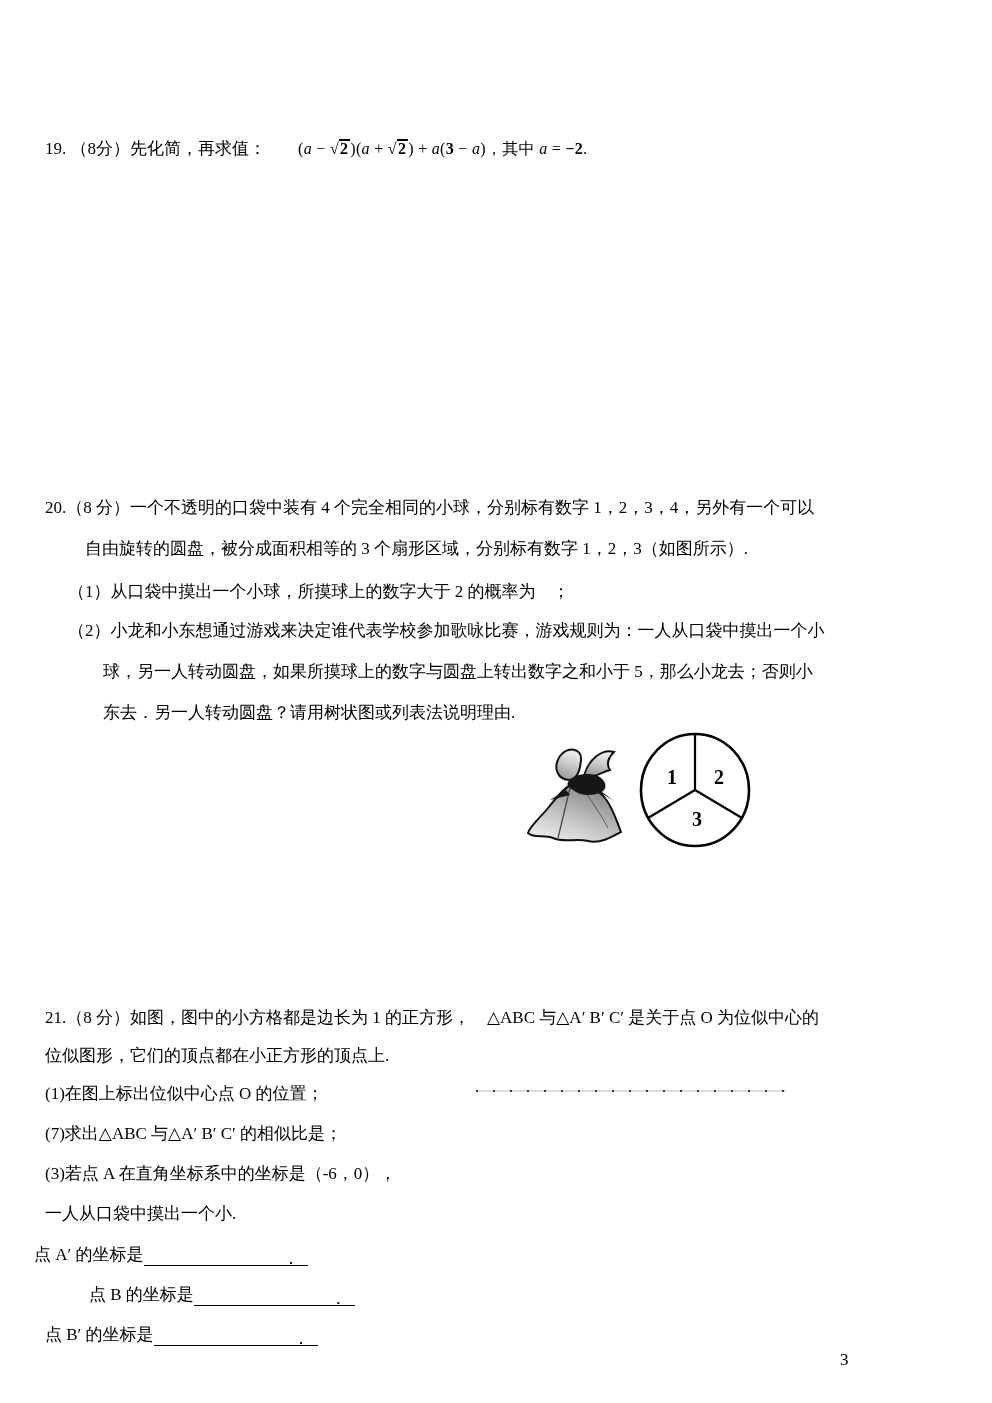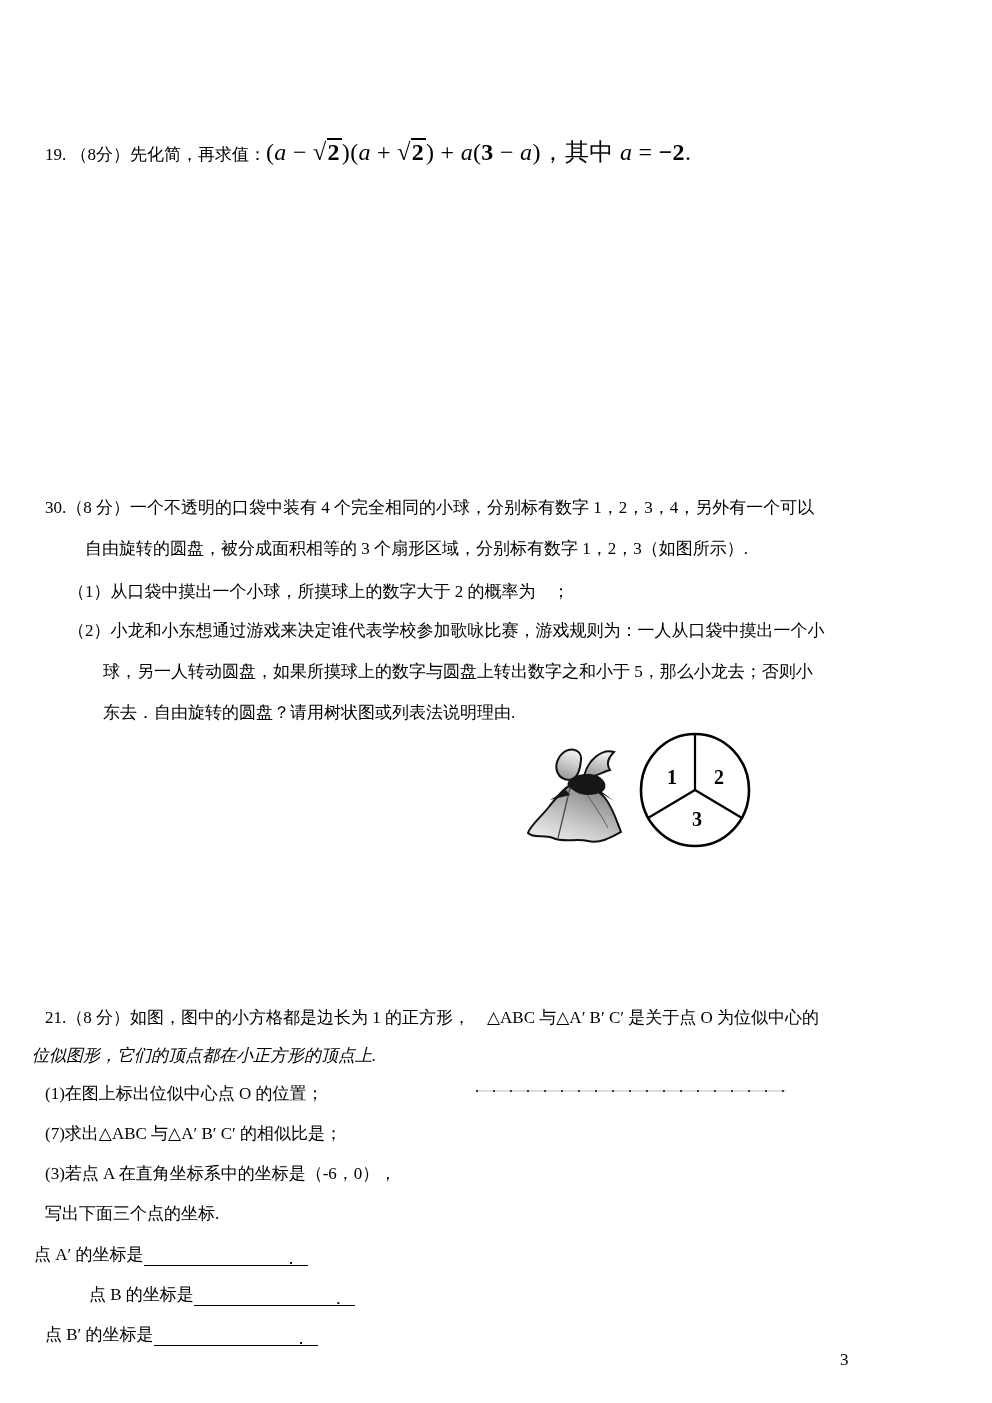--- a/index.html
+++ b/index.html
@@ -5,21 +5,21 @@
   html,body{margin:0;padding:0;}
   body{
     width:992px;height:1403px;position:relative;background:#ffffff;overflow:hidden;
     font-family:"Liberation Serif","DejaVu Serif",serif;color:#000;
   }
   .ln{
     position:absolute;font-size:17px;line-height:22px;white-space:nowrap;
     font-family:"Liberation Serif","DejaVu Serif",serif;color:#000;
   }
   
-  .math{font-size:24px;letter-spacing:.3px;}
+  .math{font-size:16px;letter-spacing:.3px;margin-left:32px;}
   .mn{font-style:normal;}
   .mi{font-style:italic;}
   .mb{font-weight:bold;}
   .radw{white-space:nowrap;display:inline-block;}
   .radsign{font-weight:bold;}
   .radtop{border-top:2px solid #000;font-weight:bold;padding:0 2px 0 1px;display:inline-block;line-height:1.05;}
   
   .blank{
     display:inline-block;border-bottom:1px solid #000;height:18px;vertical-align:bottom;
     text-align:right;padding-right:8px;box-sizing:border-box;
@@ -32,26 +32,26 @@
   .fig{position:absolute;}
   .pagenum{position:absolute;left:840px;top:1350px;font-size:17px;}
 </style>
 </head>
 <body>
 
 <div class="ln" style="left:45px;top:138px;">
   <span>19. （8分）先化简，再求值：</span><span class="math"><span class="mn">(</span><span class="mi">a</span><span class="mn"> − </span><span class="radw"><span class="radsign">√</span><span class="radtop">2</span></span><span class="mn">)(</span><span class="mi">a</span><span class="mn"> + </span><span class="radw"><span class="radsign">√</span><span class="radtop">2</span></span><span class="mn">) + </span><span class="mi">a</span><span class="mn">(</span><span class="mb">3</span><span class="mn"> − </span><span class="mi">a</span><span class="mn">)</span><span class="mn">，其中 </span><span class="mi">a</span><span class="mn"> = </span><span class="mb">−2</span><span class="mn">.</span></span>
 </div>
 
-<div class="ln" style="left:45px;top:497px;">30.（8 分）一个不透明的口袋中装有 4 个完全相同的小球，分别标有数字 1，2，3，4，另外有一个可以</div>
+<div class="ln" style="left:45px;top:497px;">20.（8 分）一个不透明的口袋中装有 4 个完全相同的小球，分别标有数字 1，2，3，4，另外有一个可以</div>
 <div class="ln" style="left:85px;top:538px;">自由旋转的圆盘，被分成面积相等的 3 个扇形区域，分别标有数字 1，2，3（如图所示）.</div>
 <div class="ln" style="left:68px;top:553px;margin-top:28px;">（1）从口袋中摸出一个小球，所摸球上的数字大于 2 的概率为　；</div>
 <div class="ln" style="left:68px;top:620px;">（2）小龙和小东想通过游戏来决定谁代表学校参加歌咏比赛，游戏规则为：一人从口袋中摸出一个小</div>
 <div class="ln" style="left:103px;top:661px;">球，另一人转动圆盘，如果所摸球上的数字与圆盘上转出数字之和小于 5，那么小龙去；否则小</div>
-<div class="ln" style="left:103px;top:702px;">东去．自由旋转的圆盘？请用树状图或列表法说明理由.</div>
+<div class="ln" style="left:103px;top:702px;">东去．另一人转动圆盘？请用树状图或列表法说明理由.</div>
 
 <svg class="fig" style="left:520px;top:738px;" width="108" height="118" viewBox="0 0 108 118" aria-hidden="true">
   <defs>
     <linearGradient id="bagG" x1="0" y1="1" x2="0.6" y2="0">
       <stop offset="0" stop-color="#f6f6f6"></stop>
       <stop offset="0.45" stop-color="#c9c9c9"></stop>
       <stop offset="1" stop-color="#868686"></stop>
     </linearGradient>
     <linearGradient id="earG" x1="0" y1="1" x2="0.3" y2="0">
       <stop offset="0" stop-color="#8f8f8f"></stop>
@@ -79,25 +79,25 @@
   <ellipse cx="57" cy="60" rx="54" ry="56" fill="#ffffff" stroke="#000" stroke-width="2.6"></ellipse>
   <line x1="57" y1="60" x2="57" y2="4" stroke="#000" stroke-width="2.2"></line>
   <line x1="57" y1="60" x2="10" y2="88" stroke="#000" stroke-width="2.2"></line>
   <line x1="57" y1="60" x2="104" y2="88" stroke="#000" stroke-width="2.2"></line>
   <text x="34" y="54" font-size="20" font-weight="bold" text-anchor="middle" font-family="Liberation Serif, DejaVu Serif, serif">1</text>
   <text x="81" y="54" font-size="20" font-weight="bold" text-anchor="middle" font-family="Liberation Serif, DejaVu Serif, serif">2</text>
   <text x="59" y="96" font-size="20" font-weight="bold" text-anchor="middle" font-family="Liberation Serif, DejaVu Serif, serif">3</text>
 </svg>
 
 <div class="ln" style="left:45px;top:1007px;">21.（8 分）如图，图中的小方格都是边长为 1 的正方形，　△ABC 与△A′ B′ C′ 是关于点 O 为位似中心的</div>
-<div class="ln" style="left:32px;top:1045px;font-style:italic;">位似图形，它们的顶点都在小正方形的顶点上.</div>
+<div class="ln" style="left:45px;top:1045px;">位似图形，它们的顶点都在小正方形的顶点上.</div>
 <div class="ln" style="left:45px;top:1083px;">(1)在图上标出位似中心点 O 的位置；</div>
 <div class="ln" style="left:45px;top:1123px;">(7)求出△ABC 与△A′ B′ C′ 的相似比是；</div>
 <div class="ln" style="left:45px;top:1163px;text-align:center;">(3)若点 A 在直角坐标系中的坐标是（-6，0），</div>
-<div class="ln" style="left:45px;top:1203px;">写出下面三个点的坐标.</div>
+<div class="ln" style="left:45px;top:1203px;">一人从口袋中摸出一个小.</div>
 
 <div class="dotline"></div>
 
 <div class="ln" style="left:34px;top:1244px;">
   <span>点 A′ 的坐标是</span><span class="blank" style="width:164px;"><span>．</span></span>
 </div>
 <div class="ln" style="left:45px;top:1284px;margin-left:44px;">
   <span>点 B 的坐标是</span><span class="blank" style="width:161px;"><span>．</span></span>
 </div>
 <div class="ln" style="left:45px;top:1324px;">

